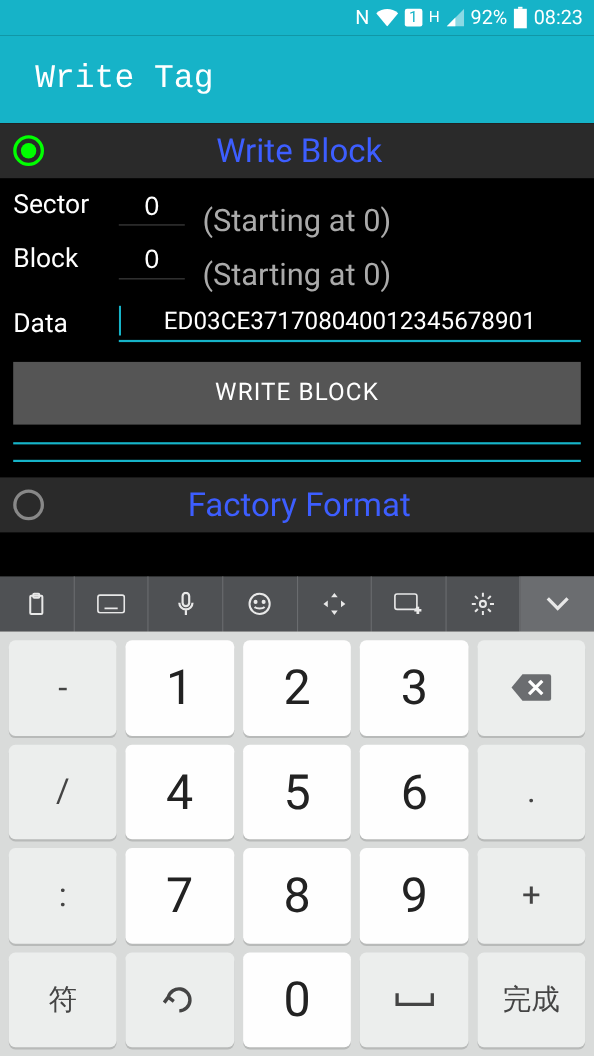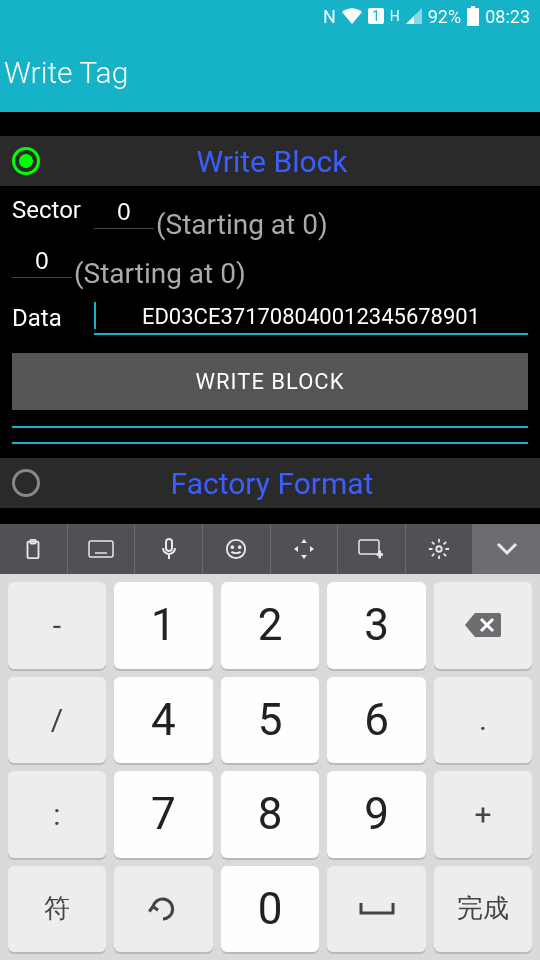--- a/index.html
+++ b/index.html
@@ -21,28 +21,29 @@
     font-size: 18px;
     gap: 6px;
   }
   .status-bar .icon { display:inline-flex; align-items:center; }
   .title-bar {
     height: 80px;
     background: #16b3c8;
     color: #fff;
     display: flex;
     align-items: center;
-    padding: 0 4px;
+    padding: 0 32px;
     font-size: 30px;
     font-weight: 300;
+    font-family: Liberation Mono, monospace;
   }
   .content {
     background: #000;
     color: #fff;
-    padding-top: 24px;
+    padding-top: 0;
   }
   .section-header {
     background: #2a2a2a;
     height: 50px;
     display: flex;
     align-items: center;
     padding: 0 12px;
     gap: 16px;
     margin-bottom: 8px;
   }
@@ -64,21 +65,21 @@
     color: #3d5eff;
     font-size: 30px;
     font-weight: 400;
     margin-left: -40px;
   }
   .field-row {
     display: flex;
     align-items: flex-start;
     padding: 2px 12px;
     font-size: 24px;
-    gap: 2px;
+    gap: 16px;
   }
   .field-label { width: 80px; }
   .field-input {
     background: transparent;
     border: none;
     border-bottom: 1px solid #444;
     color: #fff;
     font-size: 24px;
     text-align: center;
     width: 60px;
@@ -203,20 +204,21 @@
     <div class="section-title">Write Block</div>
   </div>
 
   <div class="field-row">
     <span class="field-label">Sector</span>
     <input class="field-input" value="0" style="">
     <span class="field-hint">(Starting at 0)</span>
   </div>
 
   <div class="field-row">
+    <span class="field-label">Block</span>
     <input class="field-input" value="0" style="">
     <span class="field-hint">(Starting at 0)</span>
   </div>
 
   <div class="field-row" style="align-items:center; margin-top:6px;">
     <span class="field-label">Data</span>
     <div class="data-input">ED03CE371708040012345678901</div>
   </div>
 
   <div class="write-btn">WRITE BLOCK</div>

